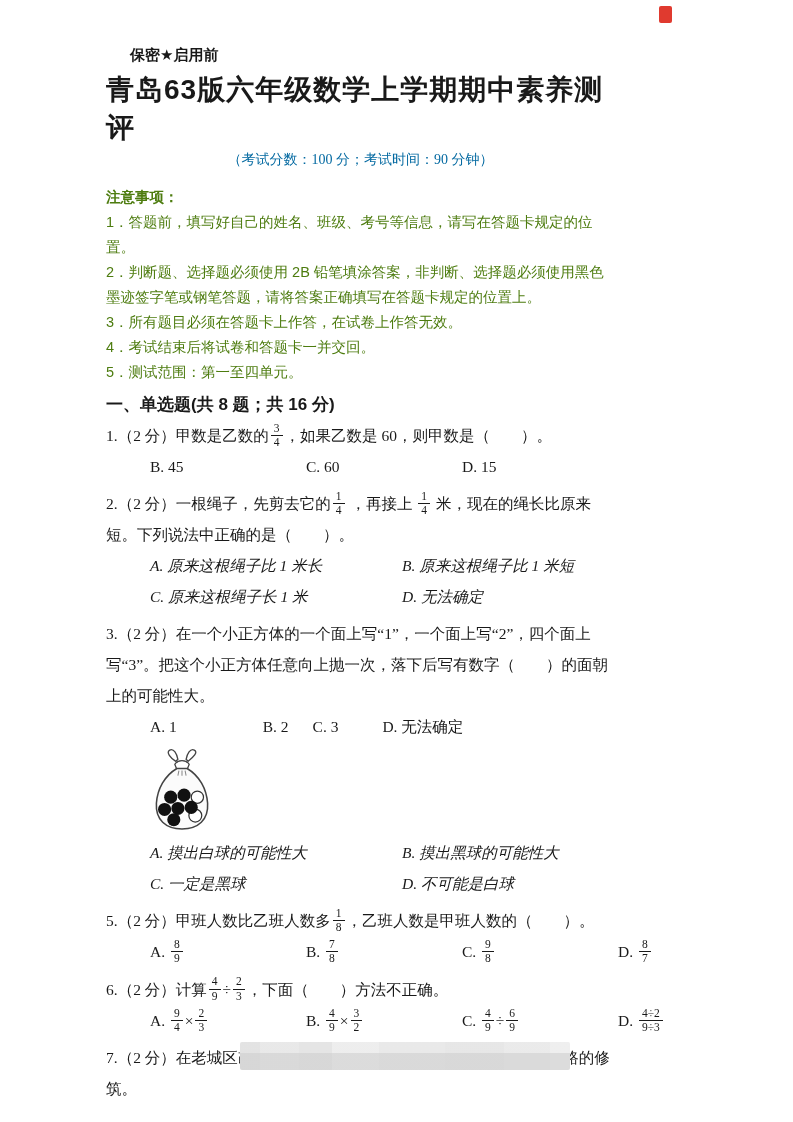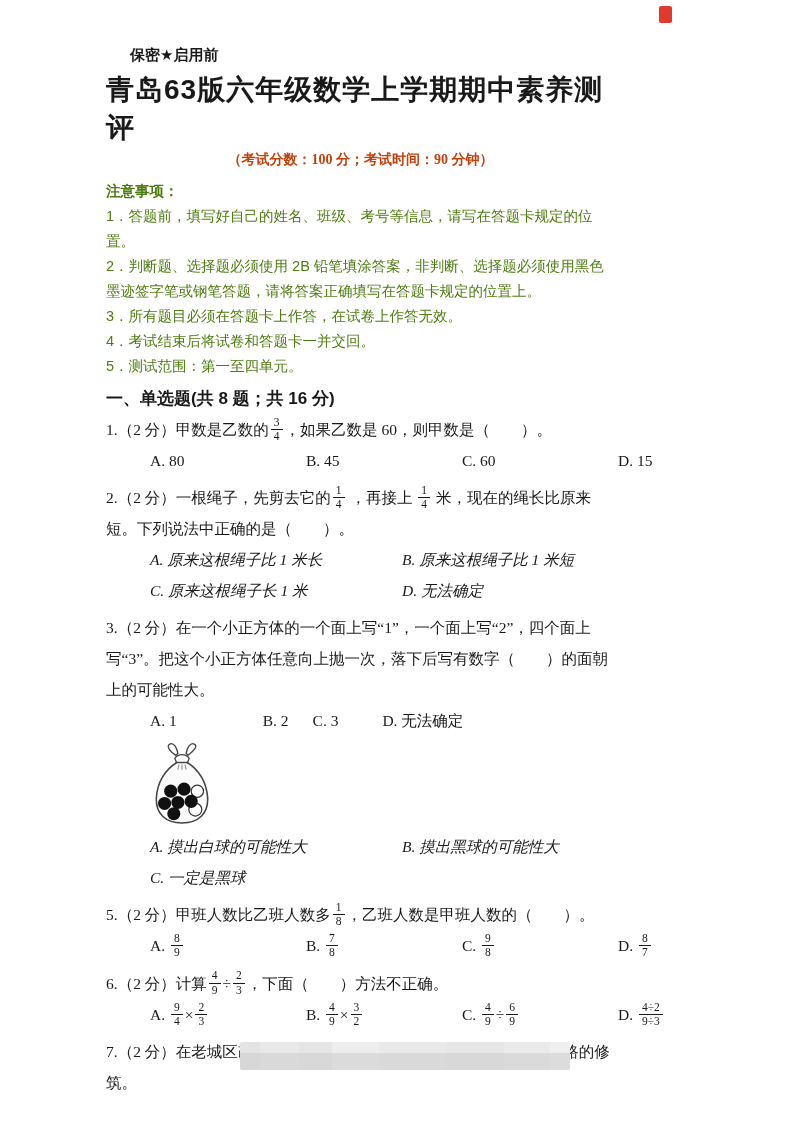--- a/index.html
+++ b/index.html
@@ -37,23 +37,22 @@
   .title {
     font-family: "Liberation Sans", "DejaVu Sans", sans-serif;
     font-weight: bold;
     font-size: 28px;
     letter-spacing: 1px;
     margin: 6px 0 4px 0;
   }
   .subtitle {
     font-size: 14px;
     text-align: center;
-    margin-bottom: 10px;
-    color: #c2410c;
-    font-weight: bold;
+    margin-bottom: 16px;
+    color: #0369a1;
   }
   .notes {
     font-family: "Liberation Sans", "DejaVu Sans", sans-serif;
     font-size: 14.5px;
     line-height: 25px;
     color: #4d7c0f;
   }
   .notes-heading { font-weight: 600; }
   .note-item { }
   .section-heading {
@@ -136,21 +135,20 @@
 
   <div class="section-heading">一、单选题(共 8 题；共 16 分)</div>
 
   <div>
       <div class="question">
         <div class="q-text">1.（2 分）甲数是乙数的<span class="frac">
             <span class="num">3</span>
             <span class="den">4</span>
           </span>，如果乙数是 60，则甲数是（　　）。</div>
         <div class="options layout-grid4">
-          <span class="option">A. 80</span>
           <span class="option">B. 45</span>
           <span class="option">C. 60</span>
           <span class="option">D. 15</span>
         </div>
       </div>
       <div class="question">
         <div class="q-text">2.（2 分）一根绳子，先剪去它的<span class="frac">
             <span class="num">1</span>
             <span class="den">4</span>
           </span> ，再接上 <span class="frac">
@@ -188,20 +186,21 @@
       <circle cx="14" cy="60" r="6.4" fill="#111"></circle>
       <circle cx="27" cy="59" r="6.4" fill="#111"></circle>
       <circle cx="40" cy="58" r="6.4" fill="#111"></circle>
       <circle cx="23" cy="70" r="6.4" fill="#111"></circle>
     </svg>
   </div>
         <div class="options layout-grid2">
           <span class="option">A. 摸出白球的可能性大</span>
           <span class="option">B. 摸出黑球的可能性大</span>
           <span class="option">C. 一定是黑球</span>
+          <span class="option">D. 不可能是白球</span>
         </div>
       </div>
       <div class="question">
         <div class="q-text">5.（2 分）甲班人数比乙班人数多<span class="frac">
             <span class="num">1</span>
             <span class="den">8</span>
           </span>，乙班人数是甲班人数的（　　）。</div>
         <div class="options layout-grid4">
           <span class="option">A. <span class="frac">
               <span class="num">8</span>

